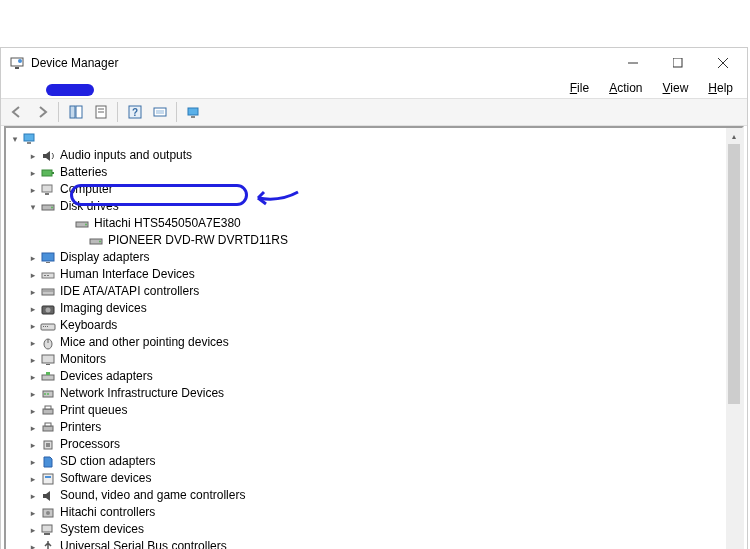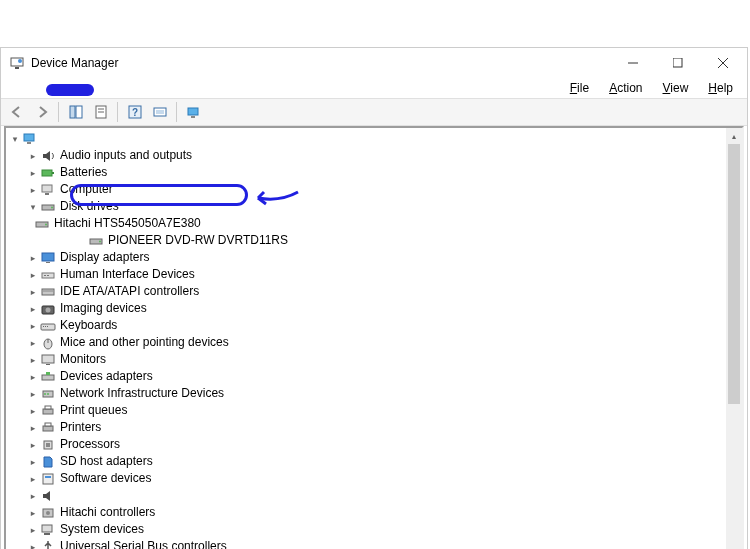--- a/index.html
+++ b/index.html
@@ -165,21 +165,21 @@
         <span class="expander">▾</span>
         <span class="node-icon">
             <svg width="16" height="16">
               <rect x="2" y="6" width="12" height="5" fill="#bbb" stroke="#666"></rect>
               <circle cx="12" cy="8.5" r="1" fill="#5cb85c"></circle>
             </svg>
           </span>
         <span class="node-label">Disk drives</span>
       </div>
 
-      <div class="tree-row" style="padding-left:28px">
+      <div class="tree-row" style="padding-left:68px">
         <span class="node-icon">
             <svg width="16" height="16">
               <rect x="2" y="6" width="12" height="5" fill="#bbb" stroke="#666"></rect>
               <circle cx="12" cy="8.5" r="1" fill="#5cb85c"></circle>
             </svg>
           </span>
         <span class="node-label">Hitachi HTS545050A7E380</span>
       </div>
 
       <div class="tree-row" style="padding-left:82px">
@@ -328,41 +328,42 @@
         <span class="node-label">Processors</span>
       </div>
 
       <div class="tree-row" style="padding-left:20px">
         <span class="expander">▸</span>
         <span class="node-icon">
             <svg width="16" height="16">
               <path d="M4 3 h6 l2 2 v8 h-8 z" fill="#4a90d9" stroke="#2a60a9"></path>
             </svg>
           </span>
-        <span class="node-label">SD host adapters</span>
+        <span class="node-label">SD ction adapters</span>
       </div>
 
       <div class="tree-row" style="padding-left:20px">
         <span class="expander">▸</span>
         <span class="node-icon">
             <svg width="16" height="16">
               <rect x="3" y="3" width="10" height="10" fill="#eee" stroke="#666"></rect>
               <rect x="5" y="5" width="6" height="2" fill="#4a90d9"></rect>
             </svg>
           </span>
         <span class="node-label">Software devices</span>
       </div>
 
       <div class="tree-row" style="padding-left:20px">
         <span class="expander">▸</span>
         <span class="node-icon">
             <svg width="16" height="16">
               <path d="M3 6v4h3l4 3V3L6 6z" fill="#4a4a4a"></path>
             </svg>
           </span>
+        <span class="node-label">Sound, video and game controllers</span>
       </div>
 
       <div class="tree-row" style="padding-left:20px">
         <span class="expander">▸</span>
         <span class="node-icon">
             <svg width="16" height="16">
               <rect x="3" y="4" width="10" height="8" fill="#c8c8c8" stroke="#666"></rect>
               <circle cx="8" cy="8" r="2" fill="#888"></circle>
             </svg>
           </span>

